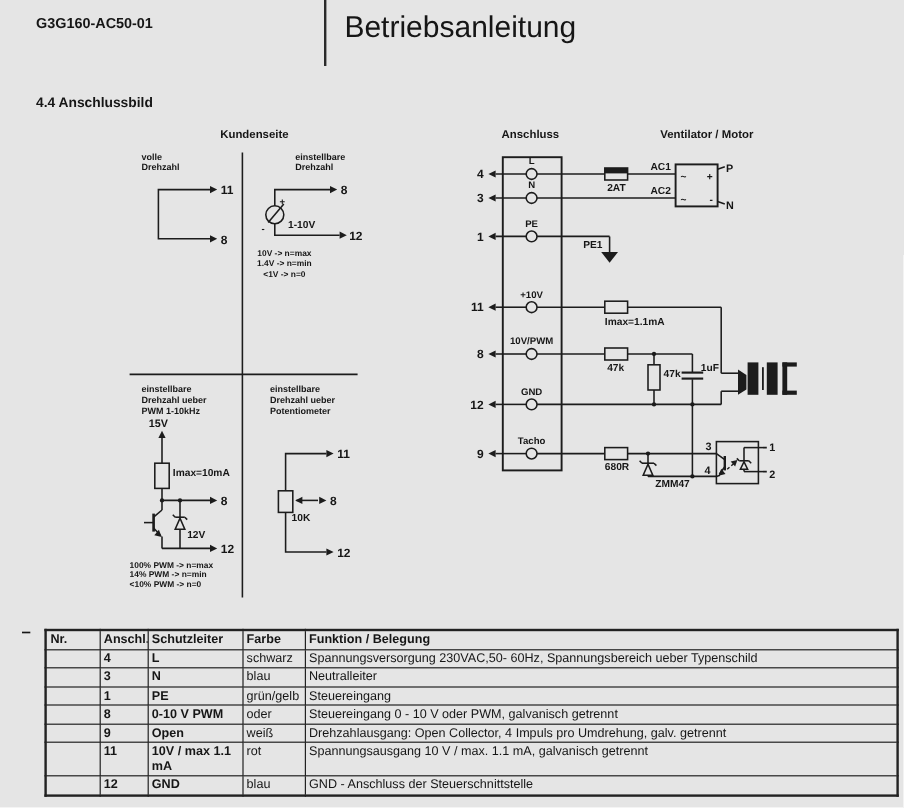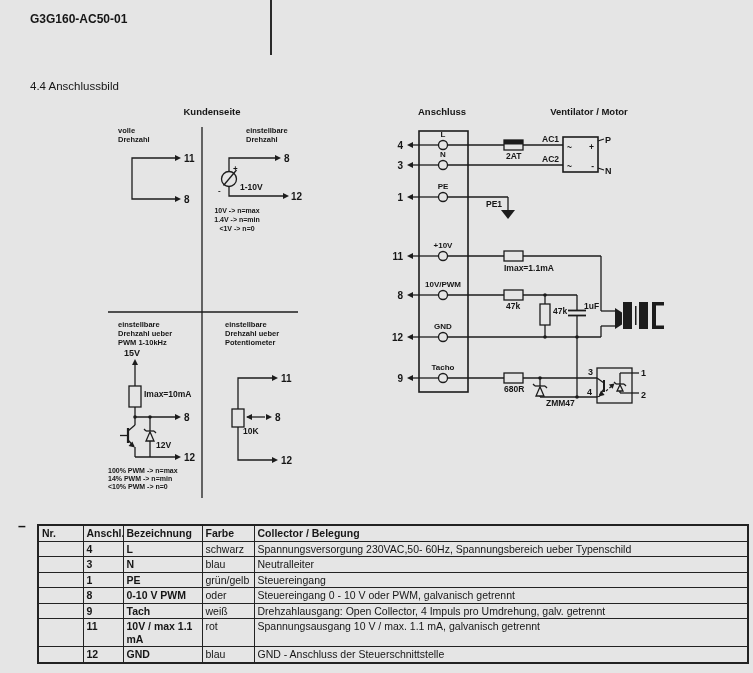--- a/index.html
+++ b/index.html
@@ -1,21 +1,21 @@
 <!DOCTYPE html>
 <html><head>
 <meta charset="utf-8">
 <style>
   html,body{margin:0;padding:0;background:#fff;}
   .page{position:relative;width:753px;height:673px;background:#e5e5e5;color:#161616;
         font-family:"Liberation Sans","DejaVu Sans",sans-serif;overflow:hidden;}
   .doc-number{position:absolute;left:30px;top:12px;font-size:12px;font-weight:bold;}
   .head-divider{position:absolute;left:270px;top:0;width:2px;height:55px;background:#2a2a2a;}
   .doc-title{position:absolute;left:287px;top:9px;font-size:25px;font-weight:normal;letter-spacing:0px;}
-  .section-heading{position:absolute;left:30px;top:80px;font-size:11.5px;font-weight:normal;}
+  .section-heading{position:absolute;left:30px;top:80px;font-size:11.5px;font-weight:bold;}
   svg.diagram{position:absolute;left:0;top:95px;}
   svg.diagram text{fill:#161616;font-family:"Liberation Sans","DejaVu Sans",sans-serif;font-weight:bold;}
   svg.diagram .ln{stroke:#1c1c1c;stroke-width:1.3;fill:none;}
   svg.diagram .thick{stroke:#1c1c1c;stroke-width:1.6;fill:none;}
   svg.diagram .fillb{fill:#1c1c1c;stroke:none;}
   .t95{font-size:9.5px;} .t10{font-size:10px;} .t9{font-size:9px;}
   .t85{font-size:8.5px;} .t8{font-size:8px;} .t75{font-size:7.5px;} .t7{font-size:7px;}
   .list-dash{position:absolute;left:18px;top:518px;font-size:14px;font-weight:bold;}
   table.pin-table{position:absolute;left:37px;top:524px;width:710px;border-collapse:collapse;
         table-layout:fixed;font-size:10.5px;border:2px solid #222;}
@@ -25,20 +25,21 @@
   table.pin-table td{height:12px;}
   td.c-bold{font-weight:bold;}
 </style>
 </head>
 <body>
 
 <div class="page">
 
   <div class="doc-number">G3G160-AC50-01</div>
   <div class="head-divider"></div>
+  <div class="doc-title">Betriebsanleitung</div>
   <div class="section-heading">4.4 Anschlussbild</div>
 
   <svg class="diagram" width="753" height="415" viewBox="0 95 753 415">
 
     <g>
       <text class="t95" x="212" y="115" text-anchor="middle">Kundenseite</text>
       <line class="ln" x1="202" y1="127" x2="202" y2="498"></line>
       <line class="ln" x1="108" y1="312" x2="298" y2="312"></line>
 
       <g>
@@ -310,23 +311,23 @@
       <col style="width:45px">
         <col style="width:40px">
         <col style="width:79px">
       <col style="width:52px">
         <col style="width:494px">
     </colgroup>
     <thead>
       <tr>
         <th>Nr.</th>
         <th>Anschl.</th>
-        <th>Bezeichnung</th>
+        <th>Schutzleiter</th>
         <th>Farbe</th>
-        <th>Collector / Belegung</th>
+        <th>Funktion / Belegung</th>
       </tr>
     </thead>
     <tbody>
       <tr>
         <td></td>
         <td class="c-bold">4</td>
         <td class="c-bold">L</td>
         <td>schwarz</td>
         <td>Spannungsversorgung 230VAC,50- 60Hz, Spannungsbereich ueber Typenschild</td>
       </tr>
@@ -347,21 +348,21 @@
       <tr>
         <td></td>
         <td class="c-bold">8</td>
         <td class="c-bold">0-10 V PWM</td>
         <td>oder</td>
         <td>Steuereingang 0 - 10 V oder PWM, galvanisch getrennt</td>
       </tr>
       <tr>
         <td></td>
         <td class="c-bold">9</td>
-        <td class="c-bold">Tach</td>
+        <td class="c-bold">Open</td>
         <td>weiß</td>
         <td>Drehzahlausgang: Open Collector, 4 Impuls pro Umdrehung, galv. getrennt</td>
       </tr>
       <tr>
         <td></td>
         <td class="c-bold">11</td>
         <td class="c-bold">10V / max 1.1 mA</td>
         <td>rot</td>
         <td>Spannungsausgang 10 V / max. 1.1 mA, galvanisch getrennt</td>
       </tr>

